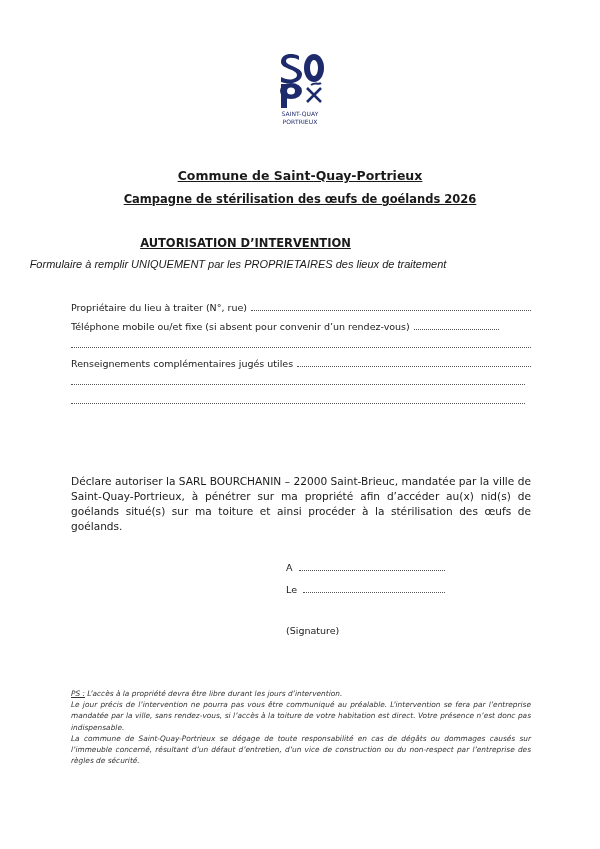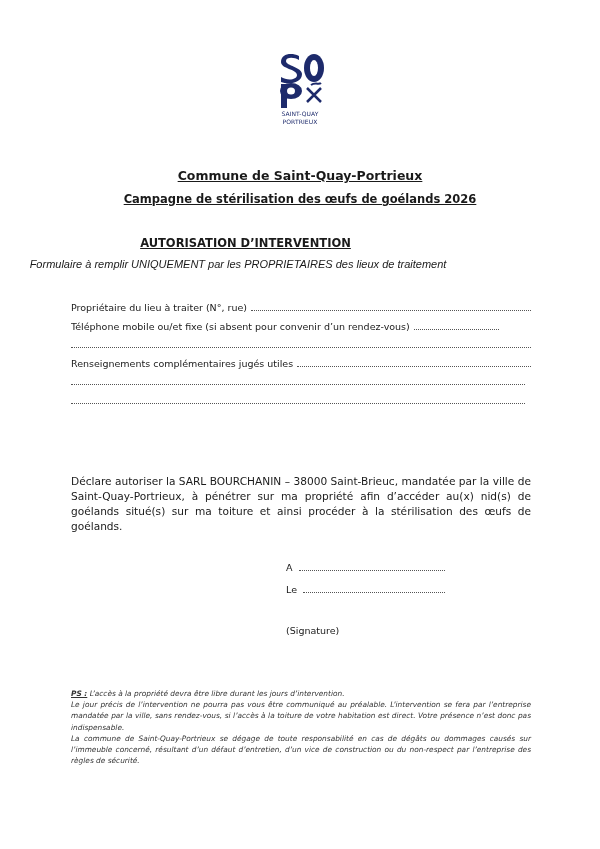--- a/index.html
+++ b/index.html
@@ -13,21 +13,21 @@
   .subtitle { position: absolute; top: 258px; left: 0; width: 476px; text-align: center; font-family: "Liberation Sans", sans-serif; font-style: italic; font-size: 11px; }
   .fields { position: absolute; left: 71px; top: 302px; width: 460px; font-family: "DejaVu Sans", sans-serif; font-size: 9.5px; }
   .field-row { display: flex; align-items: baseline; height: 18.5px; white-space: nowrap; overflow: hidden; }
   .field-label { flex: 0 0 auto; margin-right: 4px; }
   .dots { flex: 1 1 auto; border-bottom: 1px dotted #555; height: 8px; }
   .body-text { position: absolute; left: 71px; top: 474px; width: 460px; font-family: "DejaVu Sans", sans-serif; font-size: 10.6px; line-height: 15px; text-align: justify; }
   .sig { position: absolute; left: 286px; font-family: "DejaVu Sans", sans-serif; font-size: 9.5px; display: flex; align-items: baseline; white-space: nowrap; }
   .sig .dots { width: 150px; flex: 0 0 auto; }
   .ps { position: absolute; left: 71px; top: 688px; width: 460px; font-family: "DejaVu Sans", sans-serif; font-style: italic; font-size: 7.4px; line-height: 11.2px; text-align: justify; color: #333; }
   .ps p { margin: 0; }
-  .ps-label { font-weight: bold; text-decoration: underline; }
+  .ps-label { font-weight: normal; text-decoration: underline; }
 </style>
 </head>
 <body>
 
 <div class="logo">
   <svg width="50" height="58" viewBox="0 0 50 58">
 
     <path d="M22 4 C14 0, 4 2, 4 10 C4 17, 20 17, 20 23 C20 28, 10 29, 4 25 L4 30 C12 33, 25 31, 25 22 C25 15, 9 14, 9 9 C9 5, 17 5, 22 8 Z" fill="#1d2a6b"></path>
 
     <ellipse cx="37" cy="16" rx="10" ry="14" fill="#1d2a6b"></ellipse>
@@ -71,21 +71,21 @@
   <div class="field-row">
     <span class="field-label" style="margin-right:0"></span>
     <span class="dots" style="margin-right:6px"></span>
   </div>
   <div class="field-row">
     <span class="field-label" style="margin-right:0"></span>
     <span class="dots" style="margin-right:6px"></span>
   </div>
 </div>
 
-<div class="body-text">Déclare autoriser la SARL BOURCHANIN – 38000 Saint-Brieuc, mandatée par la ville de Saint-Quay-Portrieux, à pénétrer sur ma propriété afin d’accéder au(x) nid(s) de goélands situé(s) sur ma toiture et ainsi procéder à la stérilisation des œufs de goélands.</div>
+<div class="body-text">Déclare autoriser la SARL BOURCHANIN – 22000 Saint-Brieuc, mandatée par la ville de Saint-Quay-Portrieux, à pénétrer sur ma propriété afin d’accéder au(x) nid(s) de goélands situé(s) sur ma toiture et ainsi procéder à la stérilisation des œufs de goélands.</div>
 
 <div class="sig" style="top:562px">
   <span style="margin-right:6px">A</span>
   <span class="dots" style="width:146px"></span>
 </div>
 <div class="sig" style="top:584px">
   <span style="margin-right:6px">Le</span>
   <span class="dots" style="width:142px"></span>
 </div>
 <div class="sig" style="top:625px">(Signature)</div>

